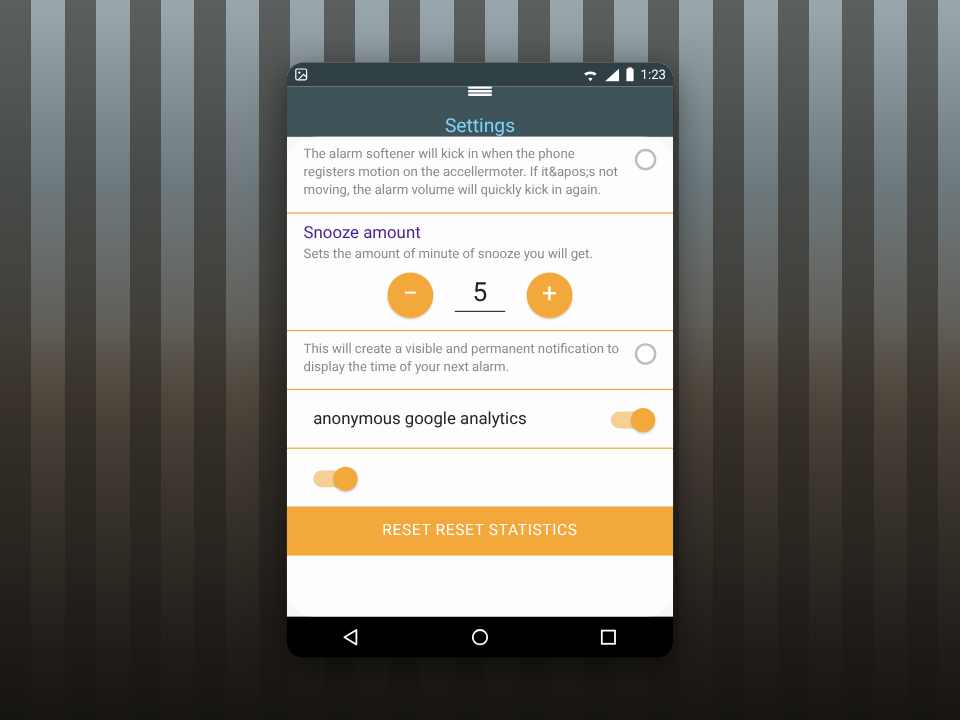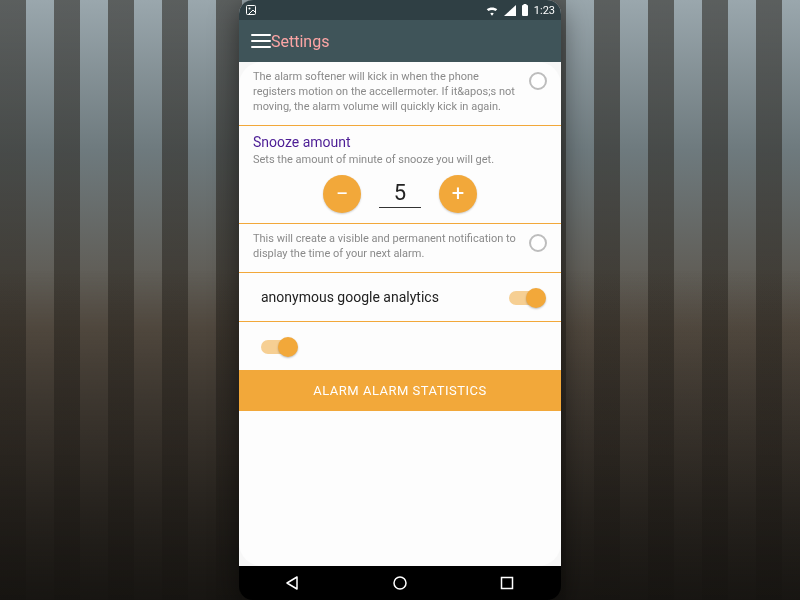--- a/index.html
+++ b/index.html
@@ -14,21 +14,21 @@
     background:
       linear-gradient(180deg, rgba(0,0,0,0) 0%, rgba(0,0,0,0) 45%, rgba(30,26,22,0.55) 75%, rgba(20,18,15,0.9) 100%),
       repeating-linear-gradient(90deg, rgba(40,36,30,0.55) 0 26px, rgba(40,36,30,0) 26px 54px);
     filter: blur(0.3px);
   }
 
   .phone {
     position: absolute;
     left: 50%; top: 50%;
     transform: translate(-50%, -50%);
-    width: 322px; height: 600px;
+    width: 322px; height: 496px;
     background: #111;
     border-radius: 14px;
     box-shadow: 0 8px 28px rgba(0,0,0,0.5);
     overflow: hidden;
     padding-left: 24px;
   }
   .screen {
     position: absolute;
     left: 0; right: 0;
     top: 0; bottom: 34px;
@@ -46,24 +46,25 @@
     font-size: 11px;
   }
   .statusbar .left, .statusbar .right { display: flex; align-items: center; gap: 5px; }
   .icon svg { display: block; }
 
   
   .appbar {
     height: 42px;
     background: #3f5459;
     display: flex; align-items: center;
-    gap: 0;
+    gap: 15px;
     padding: 0 12px;
-    color: #fca5a5;
+    color: #7dd3fc;
     font-size: 16px;
+    flex-direction: column;
   }
   .hamburger { width: 20px; height: 14px; display: flex; flex-direction: column; justify-content: space-between; cursor: pointer; }
   .hamburger span { height: 2px; background: #fff; border-radius: 1px; }
 
   
   .content { flex: 1; overflow: hidden; background: #fdfdfd; border-radius: 23px; }
 
   .section { padding: 8px 14px 10px; border-bottom: 1px solid #f2a83a; }
   .section:last-of-type { border-bottom: none; }
   .row { display: flex; align-items: flex-start; justify-content: space-between; gap: 10px; }
@@ -201,21 +202,21 @@
 
       <div class="toggle-row">
         <div class="label">anonymous google analytics</div>
         <div class="switch"></div>
       </div>
 
       <div class="toggle-row" style="border-bottom:none">
         <div class="switch"></div>
       </div>
 
-      <div class="reset-btn">ALARM ALARM STATISTICS</div>
+      <div class="reset-btn">RESET RESET STATISTICS</div>
 
     </div>
   </div>
 
   <div class="navbar">
     <div class="navbtn">
       <svg width="16" height="16" viewBox="0 0 16 16">
           <path d="M12 2v12L2 8l10-6z" fill="none" stroke="#fff" stroke-width="1.5" stroke-linejoin="round"></path>
         </svg>
     </div>

